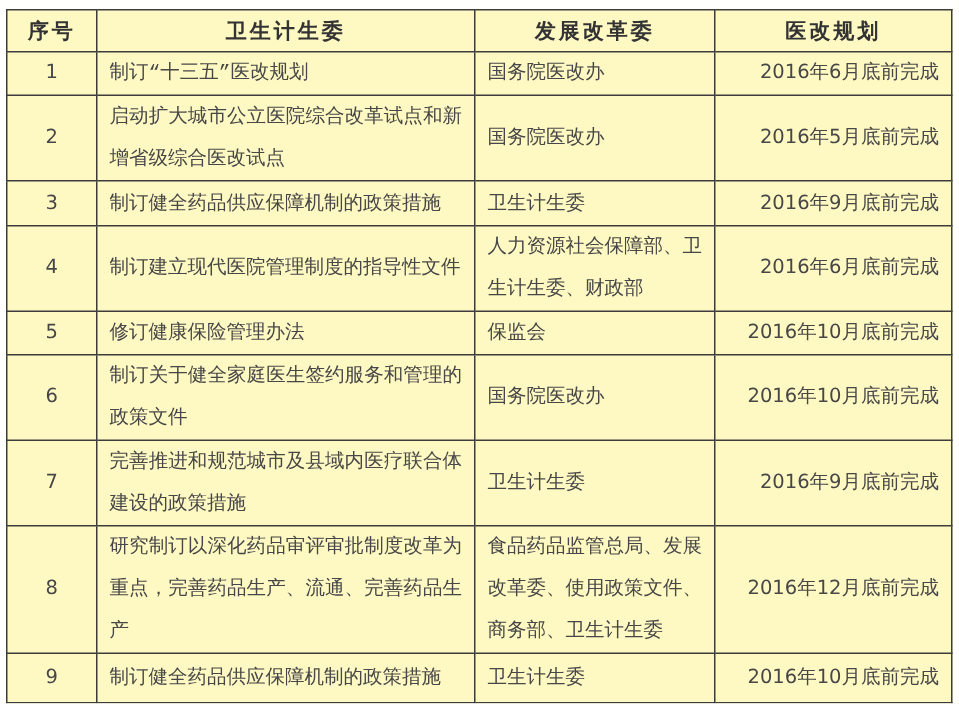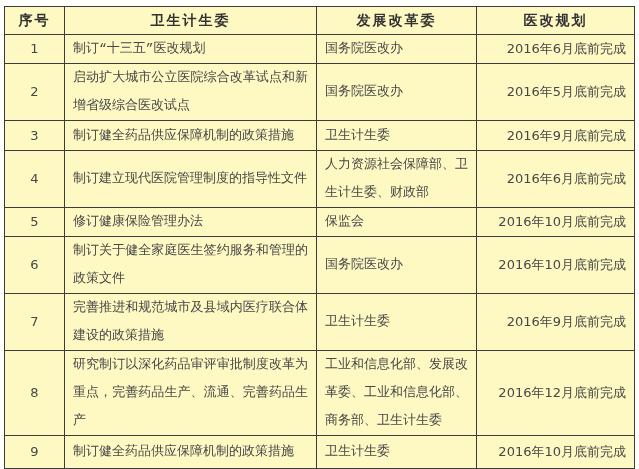--- a/index.html
+++ b/index.html
@@ -128,21 +128,21 @@
         </tr>
         <tr>
           <td class="col-no">7</td>
           <td class="col-task">完善推进和规范城市及县域内医疗联合体建设的政策措施</td>
           <td class="col-dept">卫生计生委</td>
           <td class="col-time">2016年9月底前完成</td>
         </tr>
         <tr>
           <td class="col-no">8</td>
           <td class="col-task">研究制订以深化药品审评审批制度改革为重点，完善药品生产、流通、完善药品生产</td>
-          <td class="col-dept">工业和信息化部、发展改革委、工业和信息化部、商务部、卫生计生委</td>
+          <td class="col-dept">食品药品监管总局、发展改革委、使用政策文件、商务部、卫生计生委</td>
           <td class="col-time">2016年12月底前完成</td>
         </tr>
         <tr>
           <td class="col-no">9</td>
           <td class="col-task">制订健全药品供应保障机制的政策措施</td>
           <td class="col-dept">卫生计生委</td>
           <td class="col-time">2016年10月底前完成</td>
         </tr>
       </tbody>
   </table>

